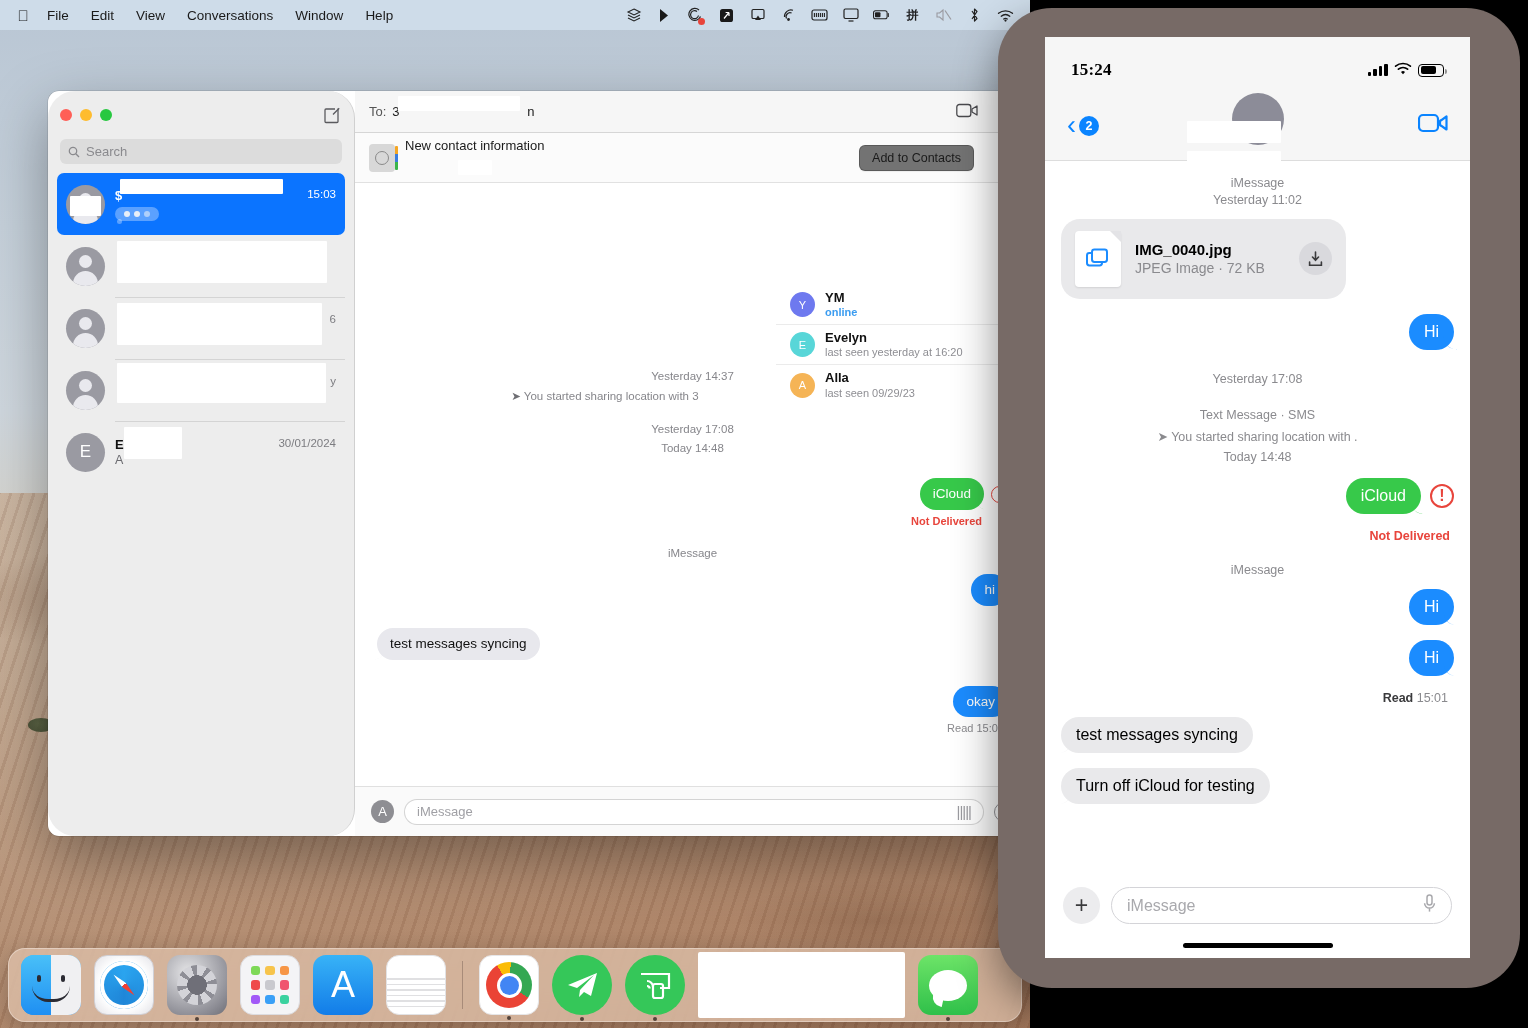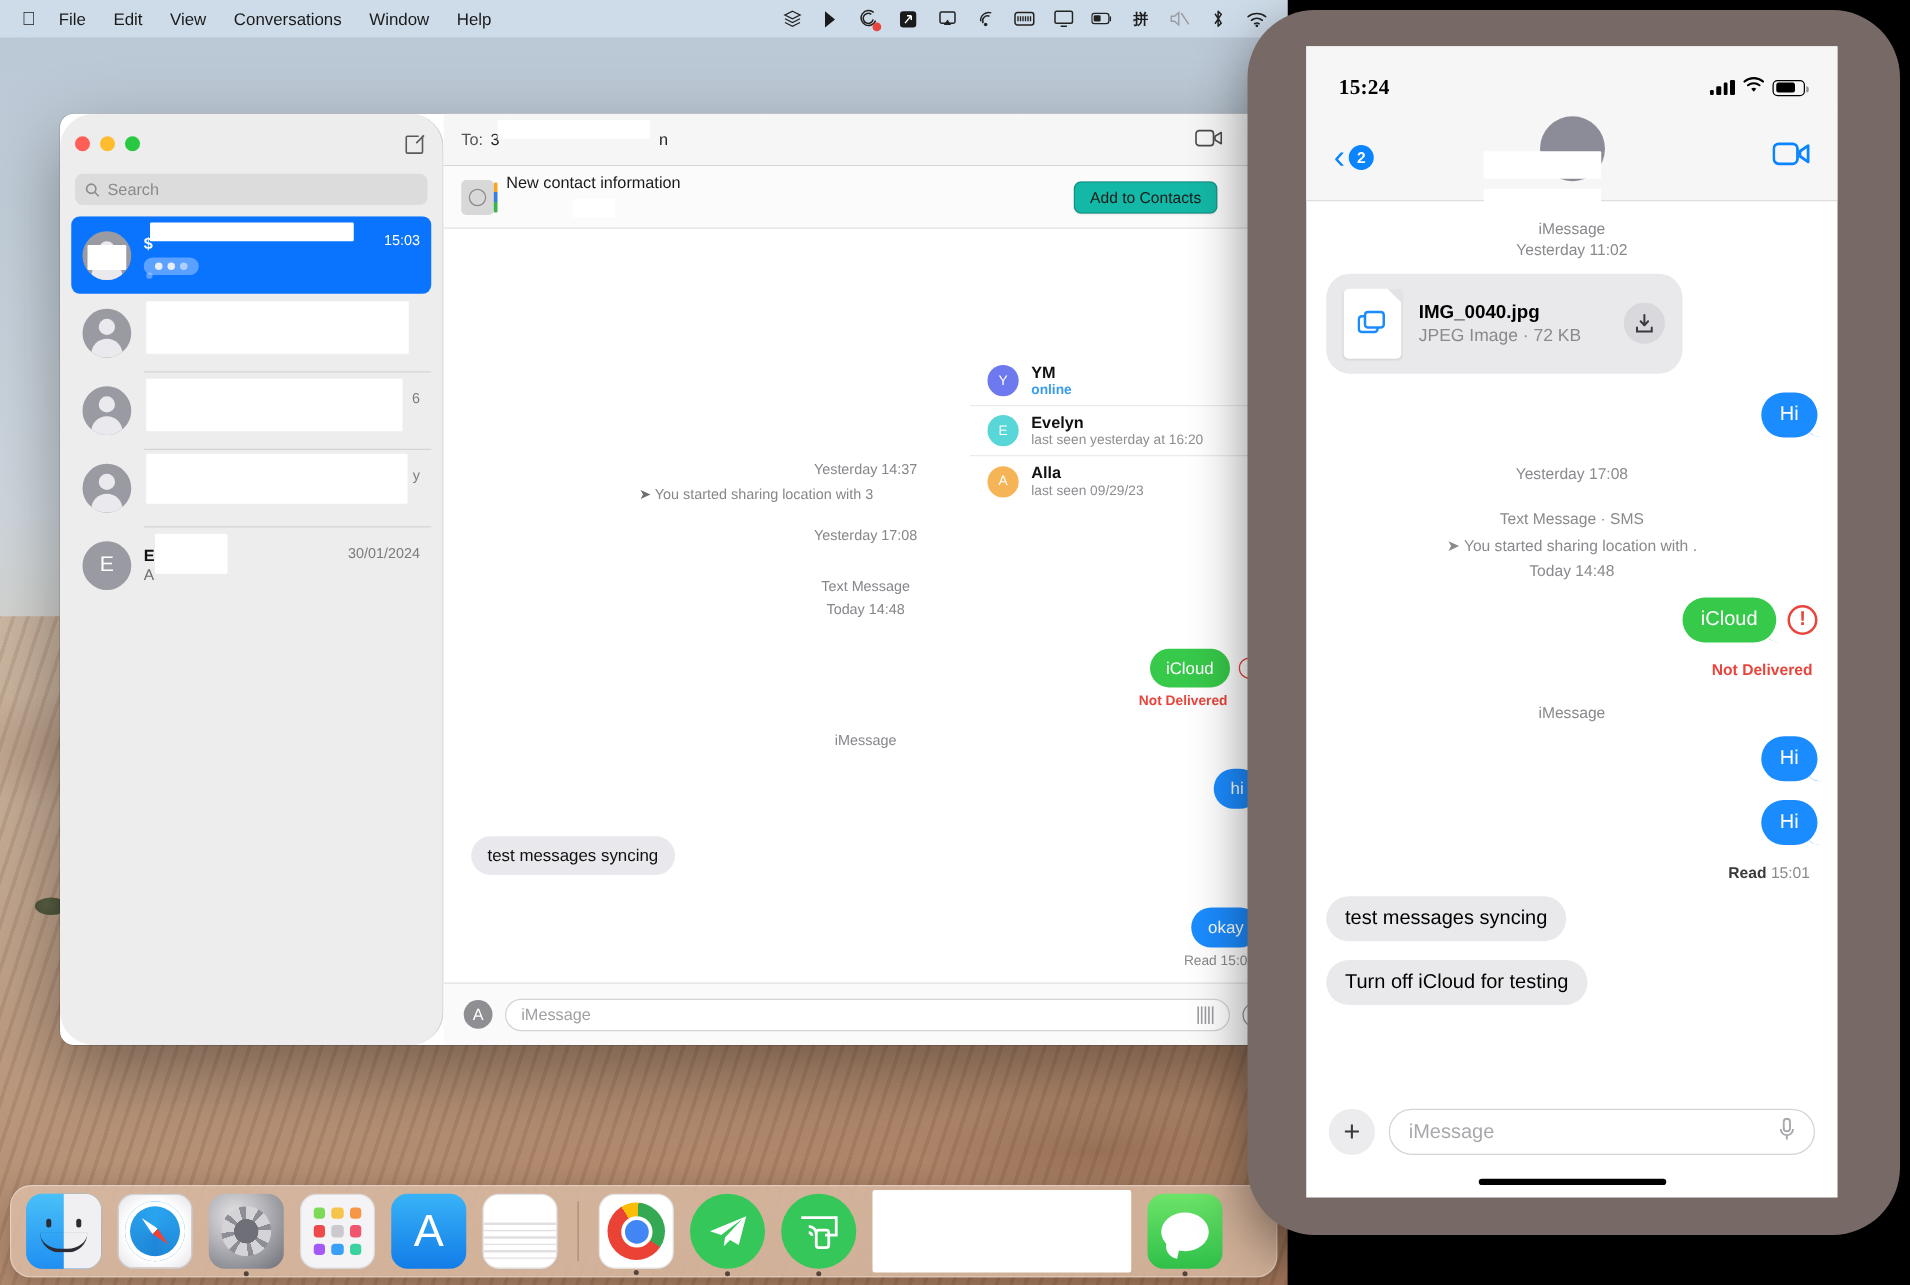--- a/index.html
+++ b/index.html
@@ -137,21 +137,21 @@
     position: relative; display:flex;align-items:center;justify-content:center;
   }
   .cb-card .ph { width: 14px; height: 14px; border-radius: 50%; border: 1.6px solid #8a8a8a; }
   .cb-stripe { position:absolute; right:-3px; top:2px; width:3px; height:24px;
     background: linear-gradient(#f5a623 33%, #3b7ddd 33% 66%, #3ab54a 66%); border-radius:1px; }
   .cb-text { line-height: 1.25; text-align: center; }
   .cb-t1 { font-size: 13px; color: #1a1a1a; }
   .cb-t2 { margin-top: 3px; }
   .add-contacts {
     margin-left: auto; font-size: 12.5px; padding: 5px 12px;
-    background: #14b8a6; border: .5px solid rgba(0,0,0,.22); border-radius: 6px;
+    background: #737373; border: .5px solid rgba(0,0,0,.22); border-radius: 6px;
     box-shadow: 0 1px 1px rgba(0,0,0,.06); color:#1a1a1a;
   }
   .cb-close { width: 22px; text-align:center; color:#9a9a9a; font-size: 17px; margin-left: 10px; }
 
   .thread { flex: 1; position: relative; overflow: hidden; padding: 14px 22px 6px; }
   .sys { text-align: center; font-size: 11.5px; color: #86868b; margin: 8px 0; line-height: 1.45; }
   .row { display: flex; margin: 5px 0; }
   .row.out { justify-content: flex-end; }
   .row.in { justify-content: flex-start; }
   .bub {
@@ -624,21 +624,20 @@
 
         <div class="sys" style="margin-top:22px;">Yesterday 14:37</div>
         <div class="sys" style="margin-top:-4px;">
           <span style="color:#6e6e73;">➤</span>
           <span>You started sharing location with 3</span>
           <span class="redact" style="width:156px;height:12px;"></span>
           <span>m.</span>
         </div>
         <div class="sys" style="margin-top:16px;">Yesterday 17:08</div>
 
-        <div class="sys" style="margin-top:24px;">Text Message</div>
         <div class="sys" style="margin-top:-6px;">Today 14:48</div>
 
         <div class="row out" style="margin-top:22px;align-items:center;">
           <div class="bub green">iCloud</div>
           <div class="err-badge">!</div>
         </div>
         <div class="meta err" style="margin-right:26px;">Not Delivered</div>
 
         <div class="sys" style="margin-top:18px;">iMessage</div>
 

